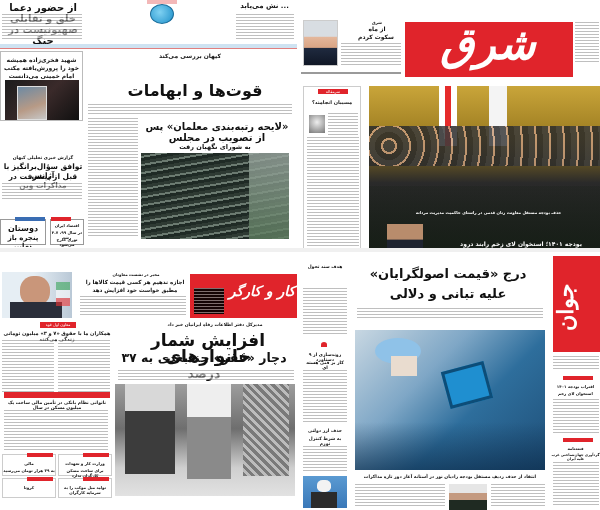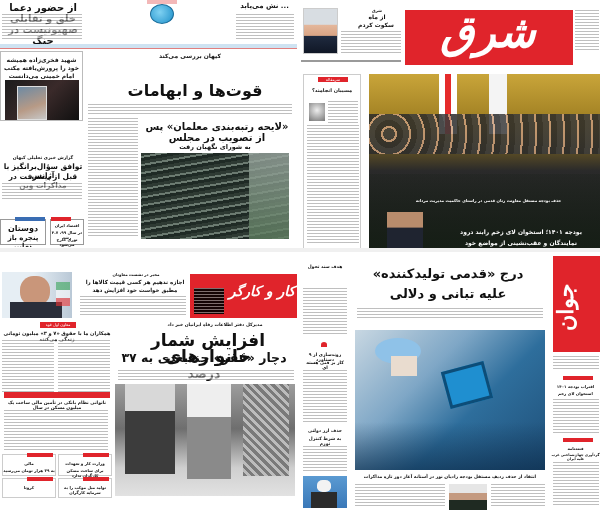--- a/index.html
+++ b/index.html
@@ -58,21 +58,21 @@
     <div class="txt" style="left:0;top:10px;width:32px;font-size:4px;">در سال ۹۹، ۴.۷ رشد</div>
     <div class="txt" style="left:0;top:17px;width:32px;font-size:4px;">نوری خارج می‌شود</div>
   </div>
   <div style="position:absolute;left:0;top:219px;width:46px;height:26px;border:1px solid #999;">
     <div class="tag" style="left:14px;top:-3px;width:30px;height:4px;background:#3a6db3;"></div>
     <div class="txt" style="left:0;top:4px;width:44px;font-size:8px;">دوستان</div>
     <div class="txt" style="left:0;top:14px;width:44px;font-size:7px;">پنجره باز نما...</div>
   </div>
 </div>
 
-<div class="page" style="left:301px;top:4px;width:299px;height:247px;">
+<div class="page" style="left:301px;top:16px;width:299px;height:247px;">
 
   <div class="photo" style="left:2px;top:4px;width:35px;height:46px;background:linear-gradient(180deg,#d8dde2 0%,#d8dde2 35%,#e4b79c 36%,#d9a585 60%,#1f2a3f 62%,#101726 100%);border:1px solid #ccc;"></div>
   <div class="txt" style="left:56px;top:4px;width:40px;font-size:4px;">شرق</div>
   <div class="txt" style="left:56px;top:9px;width:40px;font-size:6px;">از ماه</div>
   <div class="txt" style="left:50px;top:17px;width:50px;font-size:6px;">سکوت کردم</div>
   <div class="lines" style="left:40px;top:27px;width:60px;height:22px;"></div>
 
   <div class="redbox" style="left:104px;top:6px;width:168px;height:55px;"></div>
   <div class="txt" style="left:112px;top:2px;width:150px;font-family:'DejaVu Serif',serif;font-size:44px;line-height:52px;color:#fff;font-style:italic;">شرق</div>
   <div class="txt" style="left:225px;top:47px;width:44px;font-size:10px;color:#fff;margin-top:48px;">روزنامه</div>
@@ -167,21 +167,21 @@
   <div class="txt" style="left:2px;top:108px;width:44px;font-size:4.5px;">کار بر فنی هسته ای</div>
   <div class="lines" style="left:2px;top:118px;width:44px;height:52px;"></div>
   <div class="txt" style="left:2px;top:176px;width:44px;font-size:4.5px;">حذف ارز دولتی</div>
   <div class="txt" style="left:2px;top:184px;width:44px;font-size:4.5px;">به شرط کنترل تورم</div>
   <div class="lines" style="left:2px;top:194px;width:44px;height:26px;"></div>
   <div class="photo" style="left:2px;top:224px;width:44px;height:32px;background:linear-gradient(180deg,#5a9ad2,#3a78b8);">
     <div style="position:absolute;left:14px;top:4px;width:14px;height:12px;background:#f3f3f3;border-radius:40%;"></div>
     <div style="position:absolute;left:8px;top:16px;width:26px;height:16px;background:#2b2b2b;"></div>
   </div>
 
-  <div class="txt" style="left:52px;top:14px;width:190px;font-size:13px;line-height:16px;font-weight:900;">درج «قدمی تولیدکننده»</div>
+  <div class="txt" style="left:52px;top:14px;width:190px;font-size:13px;line-height:16px;font-weight:900;">درج «قیمت اصولگرایان»</div>
   <div class="txt" style="left:72px;top:34px;width:150px;font-size:13px;line-height:16px;font-weight:900;">علیه تبانی و دلالی</div>
   <div class="lines" style="left:56px;top:56px;width:186px;height:12px;"></div>
 
   <div class="photo" style="left:54px;top:78px;width:190px;height:140px;background:linear-gradient(135deg,#c8d7e2 0%,#7fa7c6 35%,#2e6e9c 60%,#1f4f78 100%);">
     <div style="position:absolute;left:20px;top:8px;width:46px;height:26px;border-radius:50%;background:#8fc2e8;"></div>
     <div style="position:absolute;left:36px;top:26px;width:26px;height:20px;background:#e9dccf;"></div>
     <div style="position:absolute;left:90px;top:36px;width:44px;height:38px;background:#1f8fd0;border:3px solid #0d4d78;transform:rotate(-15deg);"></div>
     <div style="position:absolute;left:0;top:92px;width:190px;height:48px;background:linear-gradient(180deg,rgba(10,40,70,0),rgba(10,40,70,.6));"></div>
   </div>
 

